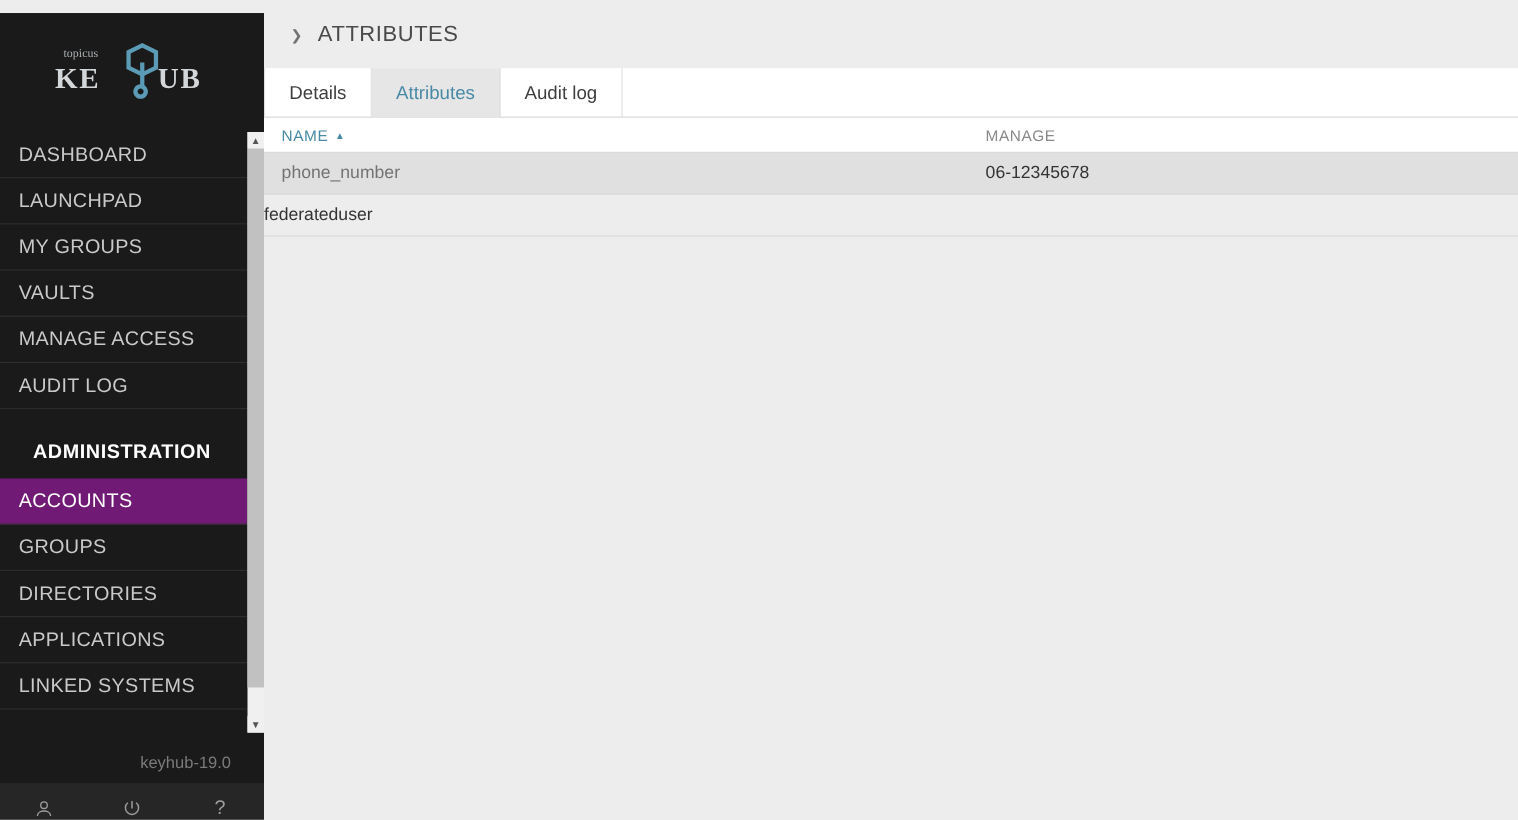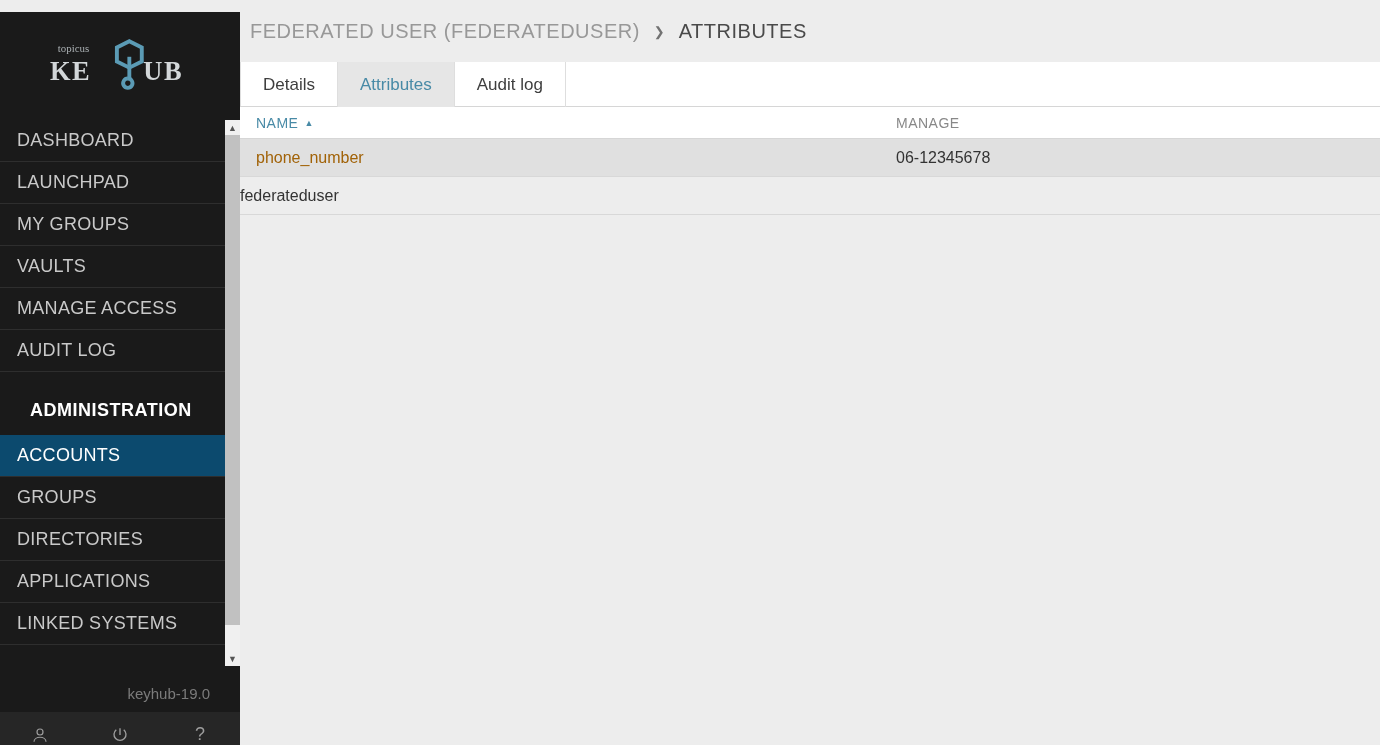--- a/index.html
+++ b/index.html
@@ -75,21 +75,21 @@
       padding-left: 17px;
       display: flex;
       align-items: center;
       color: #c9c9c9;
       font-size: 18px;
       letter-spacing: 0.3px;
       border-bottom: 1px solid #2e2e2e;
       cursor: pointer;
     }
     .nav-item.active {
-      background: #0c4a6e;
+      background: #701a75;
       color: #ffffff;
       text-align: center;
     }
     .nav-section {
       padding: 28px 0 14px 30px;
       color: #ffffff;
       font-size: 18px;
       font-weight: bold;
       letter-spacing: 0.5px;
     }
@@ -205,21 +205,21 @@
     .tr {
       height: 38px;
       display: flex;
       align-items: center;
       border-bottom: 1px solid #d8d8d8;
     }
     .tr.alt { background: #e0e0e0; }
     .td-name {
       flex: 0 0 656px;
       padding-left: 16px;
-      color: #a16207;
+      color: #737373;
       font-size: 16px;
     }
     .td-value {
       flex: 1;
       color: #333333;
       font-size: 16px;
     }
   </style>
 </head>
 <body>
@@ -277,21 +277,20 @@
         </svg>
     </div>
     <div class="bottom-icon">
       <span style="font-size:18px;">?</span>
     </div>
   </div>
 </div>
 
 <div class="main">
   <div class="breadcrumb">
-    <span class="breadcrumb-link">FEDERATED USER (FEDERATEDUSER)</span>
     <span class="breadcrumb-chevron">❯</span>
     <span class="breadcrumb-current">ATTRIBUTES</span>
   </div>
 
   <div class="tab-bar">
     <div class="tab-group" id="tab-group">
         <div class="tab">Details</div>
         <div class="tab active">Attributes</div>
         <div class="tab">Audit log</div>
       </div>

